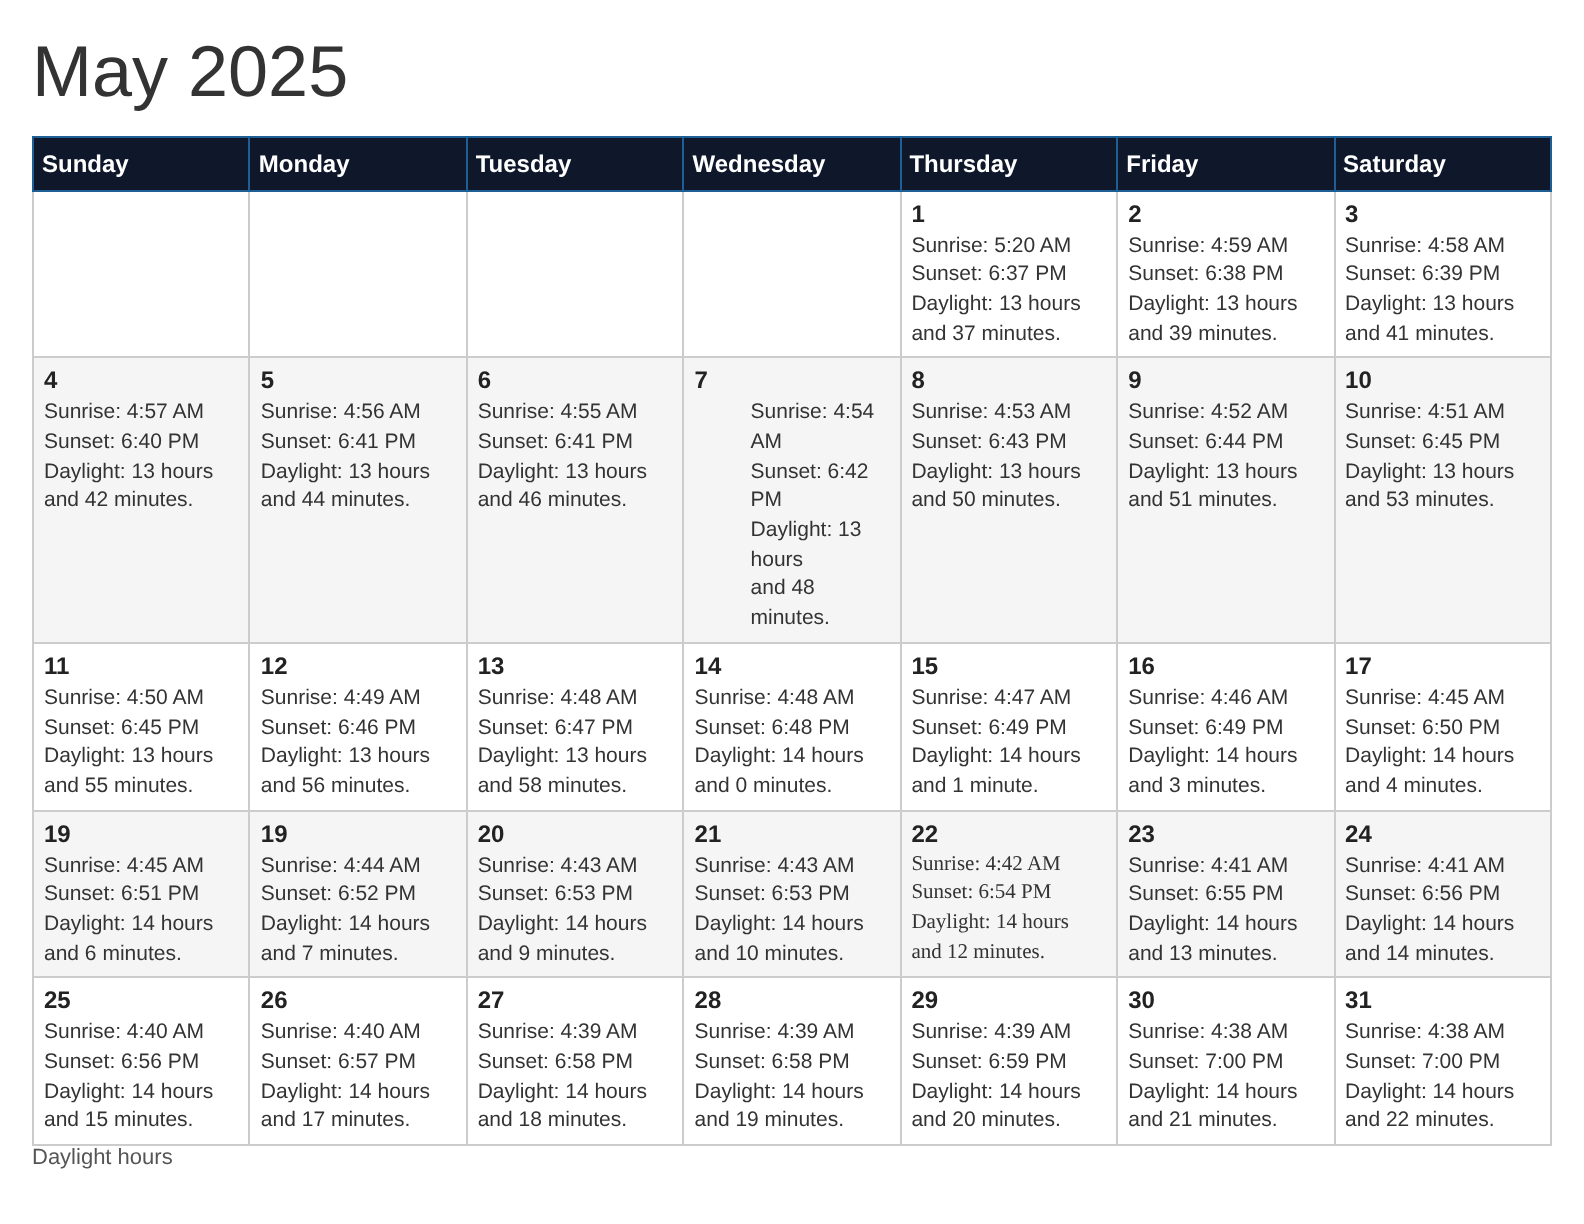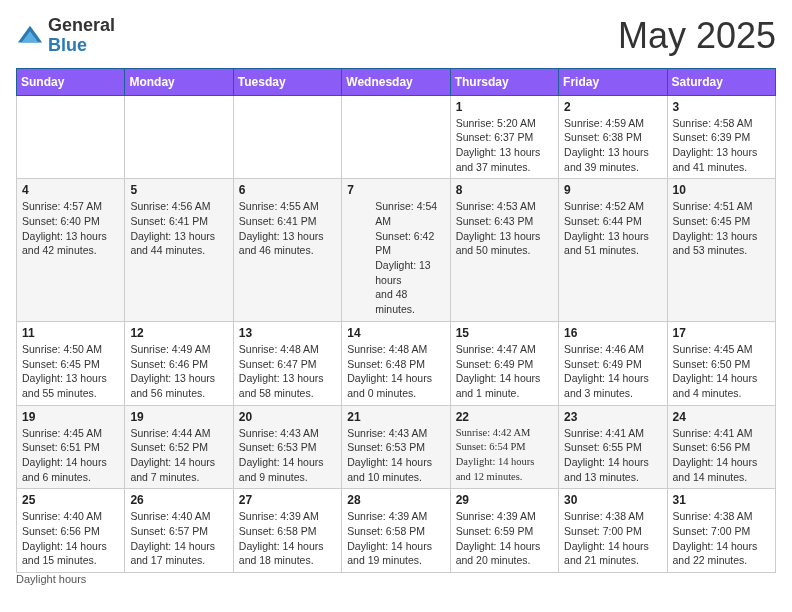--- a/index.html
+++ b/index.html
@@ -52,21 +52,21 @@
     .location-title {
       font-size: 15px;
       color: #555;
     }
     .calendar {
       width: 100%;
       border-collapse: collapse;
       font-size: 11px;
     }
     .calendar th {
-      background-color: #8b5cf6;
+      background-color: #0f172a;
       color: #fff;
       padding: 6px 4px;
       text-align: left;
       font-size: 12px;
       font-weight: bold;
       border: 1px solid #1e6095;
     }
     .calendar td {
       border: 1px solid #ccc;
       vertical-align: top;
@@ -96,30 +96,20 @@
       margin-top: 0;
       font-size: 11px;
       color: #555;
       text-align: left;
     }
   </style>
 </head>
 <body>
 
 <div class="header">
-  <div class="logo">
-    <svg class="logo-icon" viewBox="0 0 30 30">
-      <polygon points="15,4 28,22 2,22" fill="#2a7ab5"></polygon>
-      <polygon points="15,10 24,22 6,22" fill="#5aaee0"></polygon>
-    </svg>
-    <div class="logo-text">
-      <span class="logo-general">General</span>
-      <span class="logo-blue">Blue</span>
-    </div>
-  </div>
   <div class="title-block">
     <div class="month-title">May 2025</div>
   </div>
 </div>
 
 <table class="calendar">
   <thead>
     <tr>
     <th>Sunday</th>
         <th>Monday</th>

